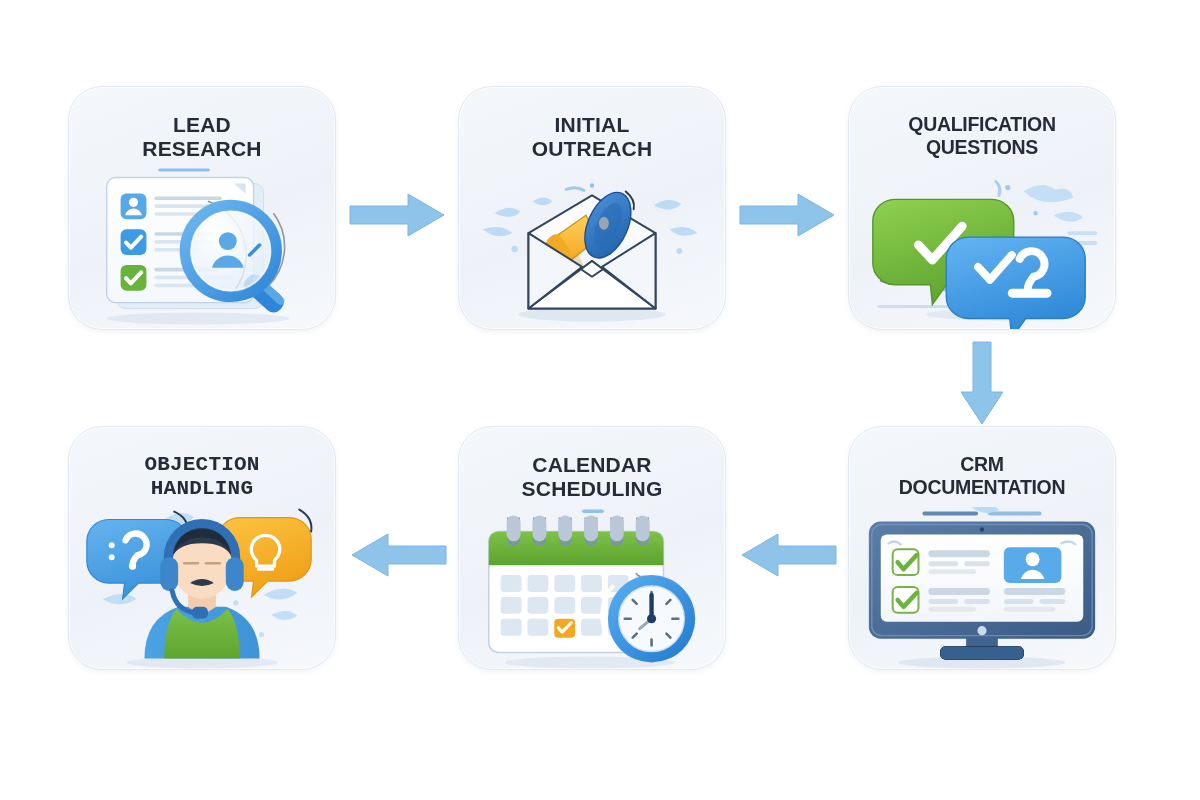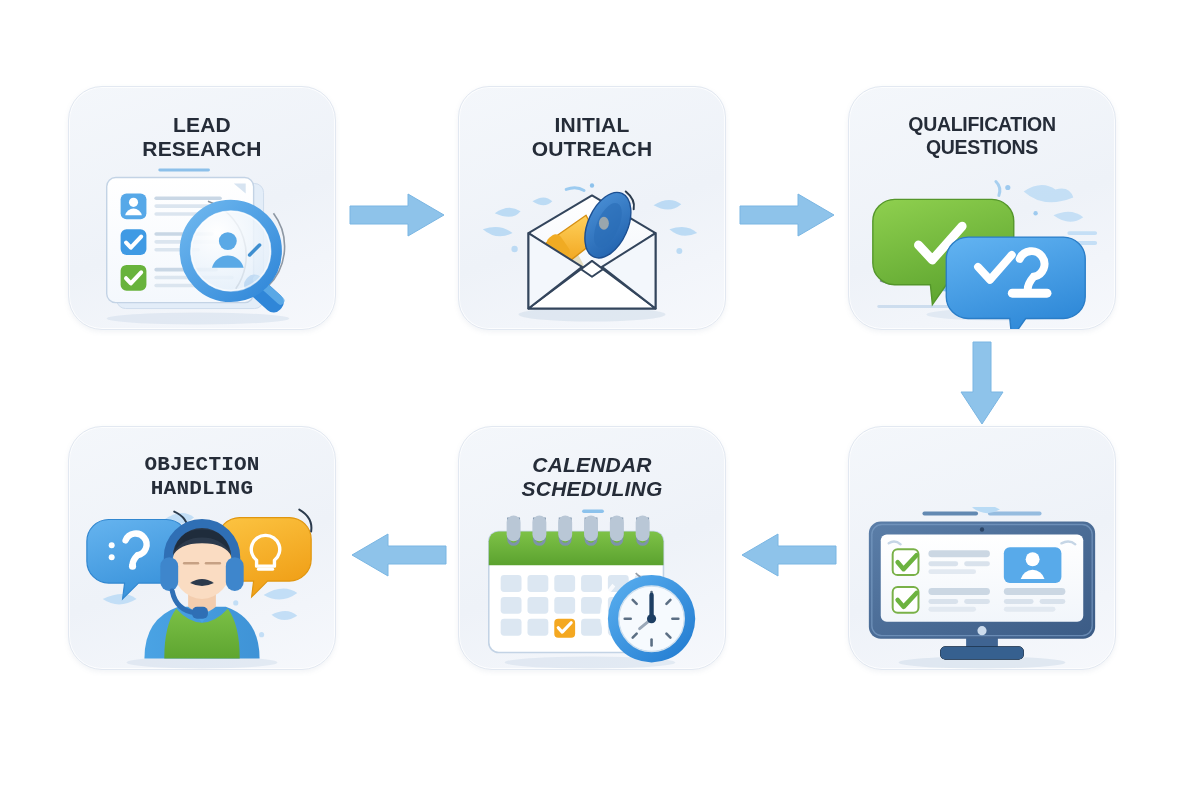--- a/index.html
+++ b/index.html
@@ -133,21 +133,21 @@
       </svg>
     </div>
   </div>
 
   <div class="arrow" style="left:348px; top:192px;">
     <svg width="100" height="46" viewBox="0 0 100 46" xmlns="http://www.w3.org/2000/svg">
       <path d="M2 14 h58 v-12 l36 21 l-36 21 v-12 h-58 z" fill="#8ec3ea" stroke="#7ab6e3" stroke-width="1"></path>
     </svg>
   </div>
 
-  <div class="card" style="left:458px; top:86px;border-radius:31px;">
+  <div class="card" style="left:458px; top:86px;">
     <div class="card-title">INITIAL
 OUTREACH</div>
     <div class="art">
       <svg viewBox="0 0 268 164" xmlns="http://www.w3.org/2000/svg">
         <defs>
           <linearGradient id="g2env" x1="0" y1="0" x2="0" y2="1">
             <stop offset="0%" stop-color="#ffffff"></stop>
               <stop offset="100%" stop-color="#eef3fa"></stop>
           </linearGradient>
           <linearGradient id="g2cone" x1="0" y1="0" x2="1" y2="1">
@@ -243,20 +243,22 @@
     </div>
   </div>
 
   <div class="arrow" style="left:958px; top:340px;">
     <svg width="48" height="86" viewBox="0 0 48 86" xmlns="http://www.w3.org/2000/svg">
       <path d="M15 2 h18 v50 h12 l-21 32 l-21 -32 h12 z" fill="#8ec3ea" stroke="#7ab6e3" stroke-width="1"></path>
     </svg>
   </div>
 
   <div class="card" style="left:848px; top:426px;">
+    <div class="card-title tight">CRM
+DOCUMENTATION</div>
     <div class="art">
       <svg viewBox="0 0 268 164" xmlns="http://www.w3.org/2000/svg">
         <defs>
           <linearGradient id="g4bez" x1="0" y1="0" x2="1" y2="1">
             <stop offset="0%" stop-color="#5b7ea8"></stop>
               <stop offset="100%" stop-color="#3b5b85"></stop>
           </linearGradient>
           <linearGradient id="g4scr" x1="0" y1="0" x2="0" y2="1">
             <stop offset="0%" stop-color="#ffffff"></stop>
               <stop offset="100%" stop-color="#f2f6fb"></stop>
@@ -308,21 +310,21 @@
       </svg>
     </div>
   </div>
 
   <div class="arrow" style="left:738px; top:532px;">
     <svg width="100" height="46" viewBox="0 0 100 46" xmlns="http://www.w3.org/2000/svg">
       <path d="M98 14 h-58 v-12 l-36 21 l36 21 v-12 h58 z" fill="#8ec3ea" stroke="#7ab6e3" stroke-width="1"></path>
     </svg>
   </div>
 
-  <div class="card" style="left:458px; top:426px;font-style:italic;">
+  <div class="card" style="left:458px; top:426px;">
     <div class="card-title">CALENDAR
 SCHEDULING</div>
     <div class="art">
       <svg viewBox="0 0 268 164" xmlns="http://www.w3.org/2000/svg">
         <defs>
           <linearGradient id="g5hdr" x1="0" y1="0" x2="0" y2="1">
             <stop offset="0%" stop-color="#7ec247"></stop>
               <stop offset="100%" stop-color="#5ba22f"></stop>
           </linearGradient>
           <linearGradient id="g5clock" x1="0" y1="0" x2="1" y2="1">

